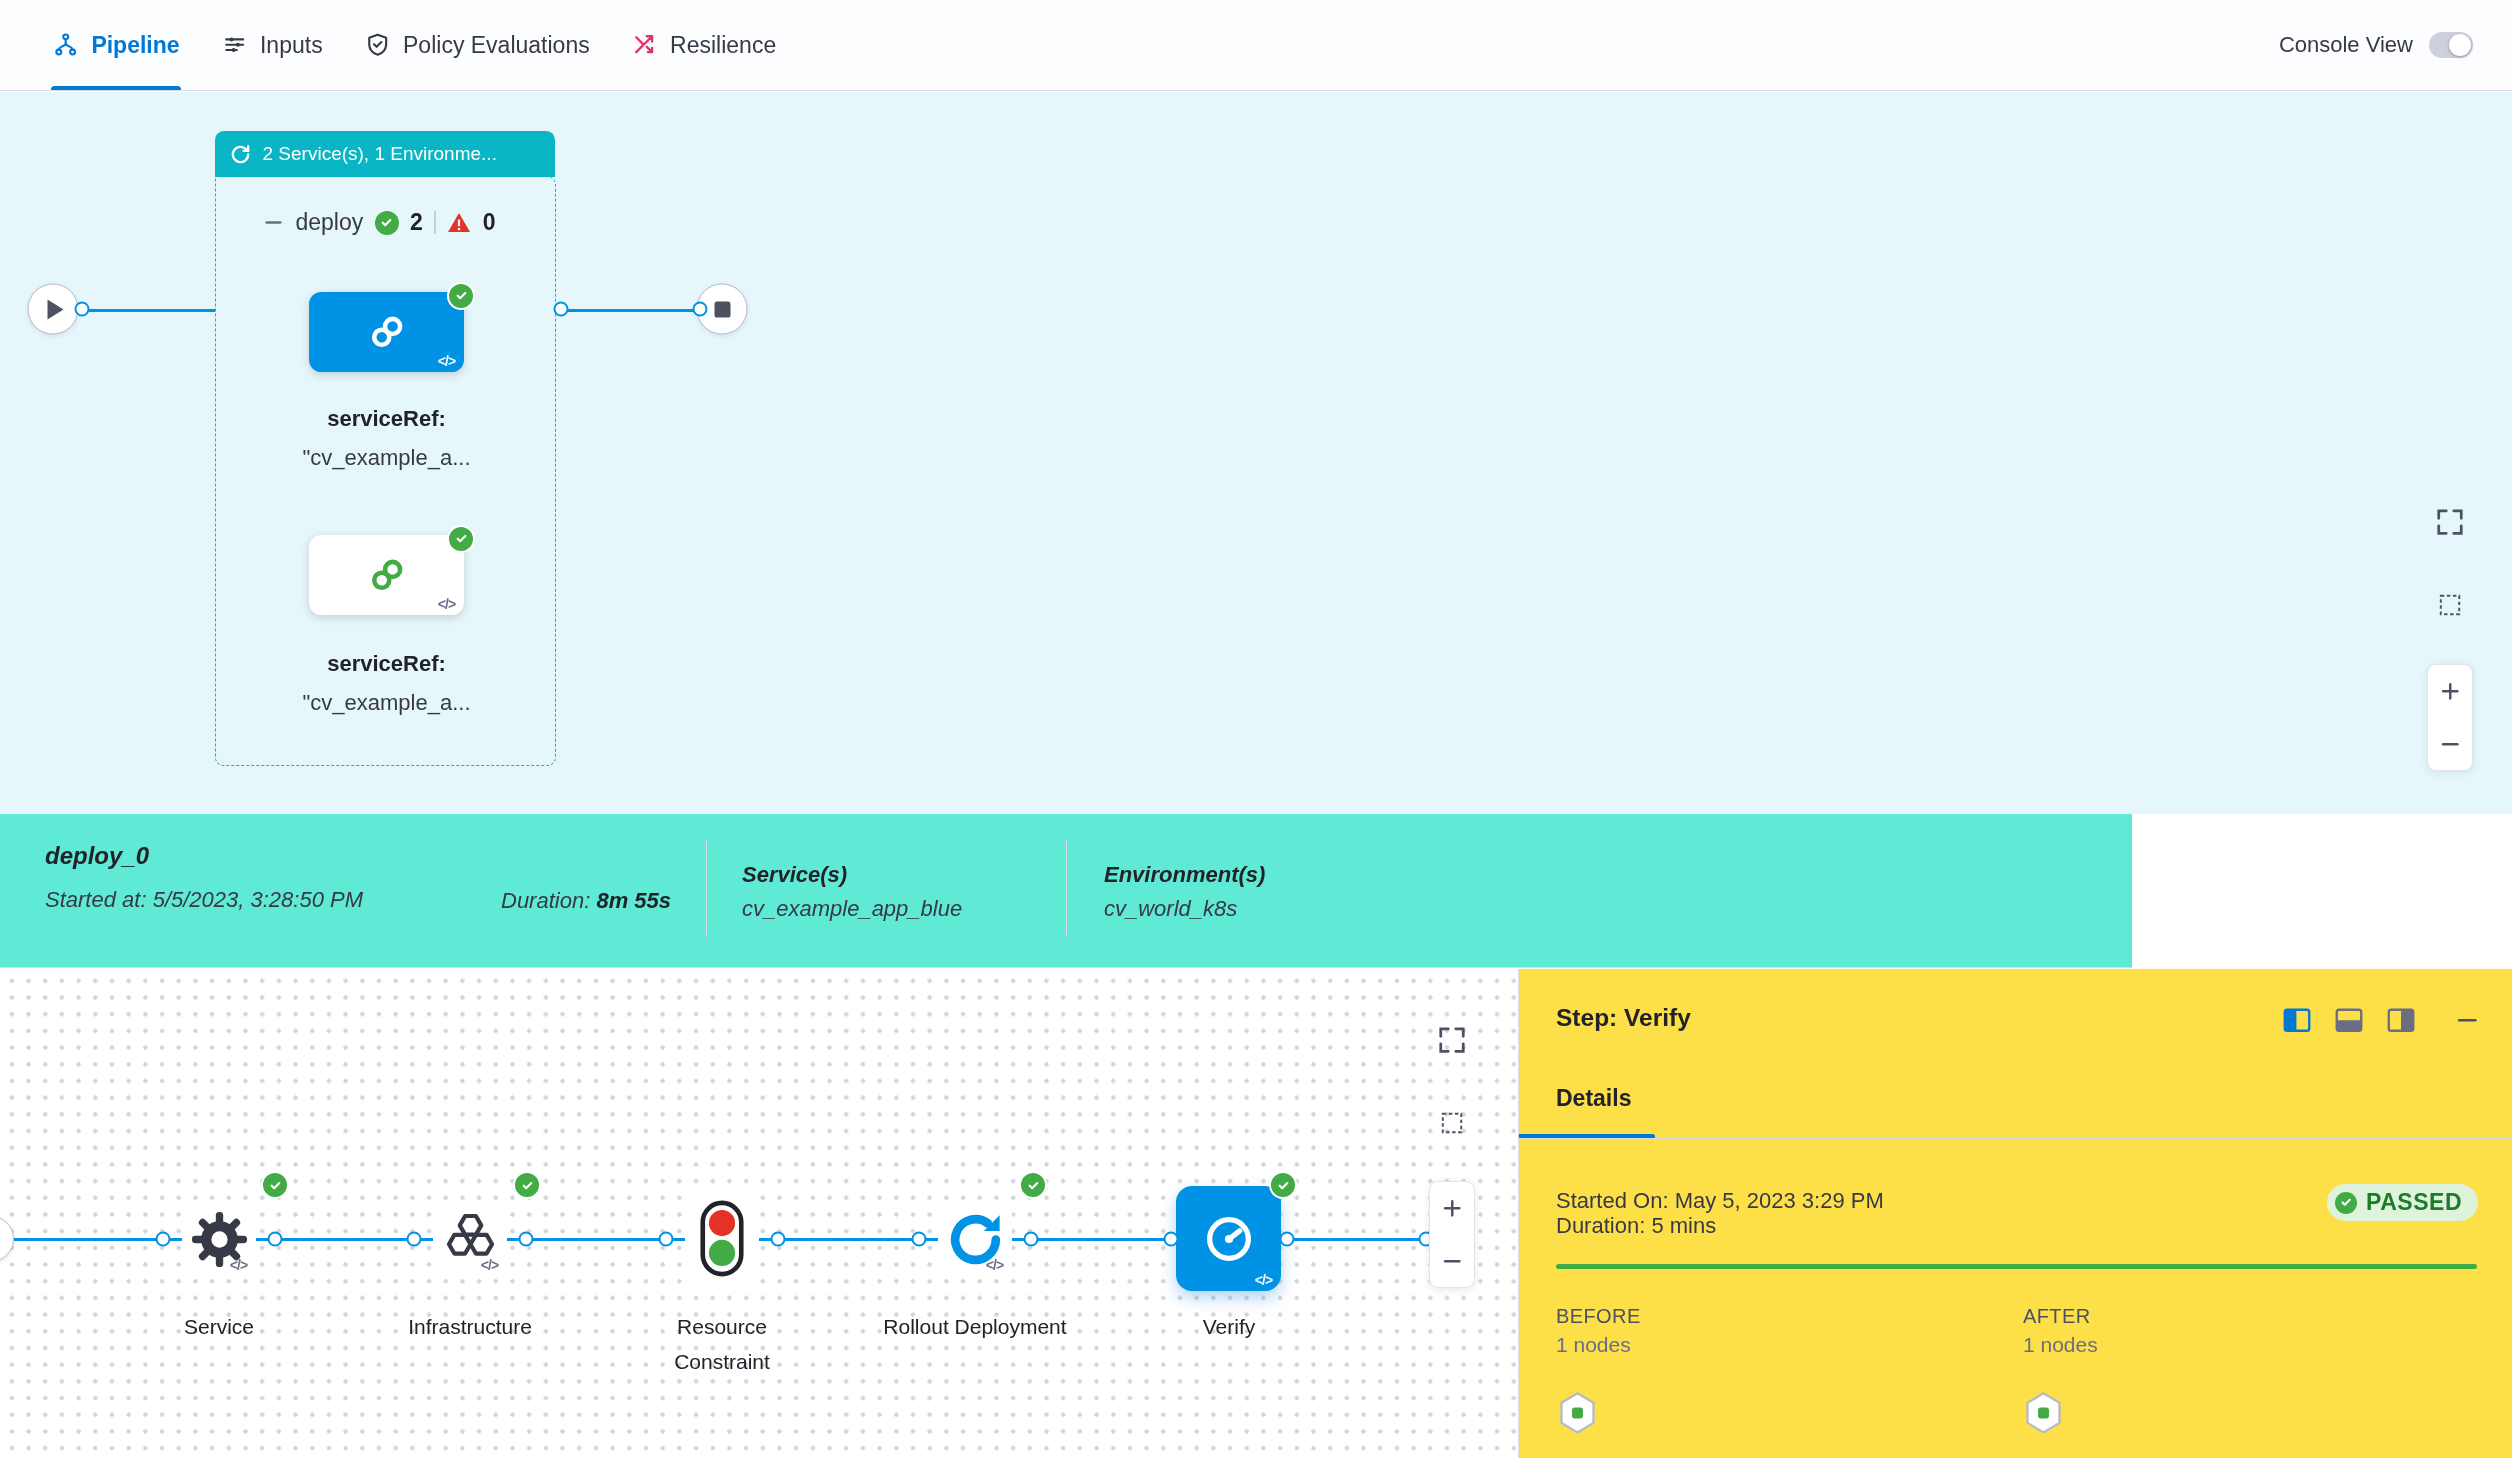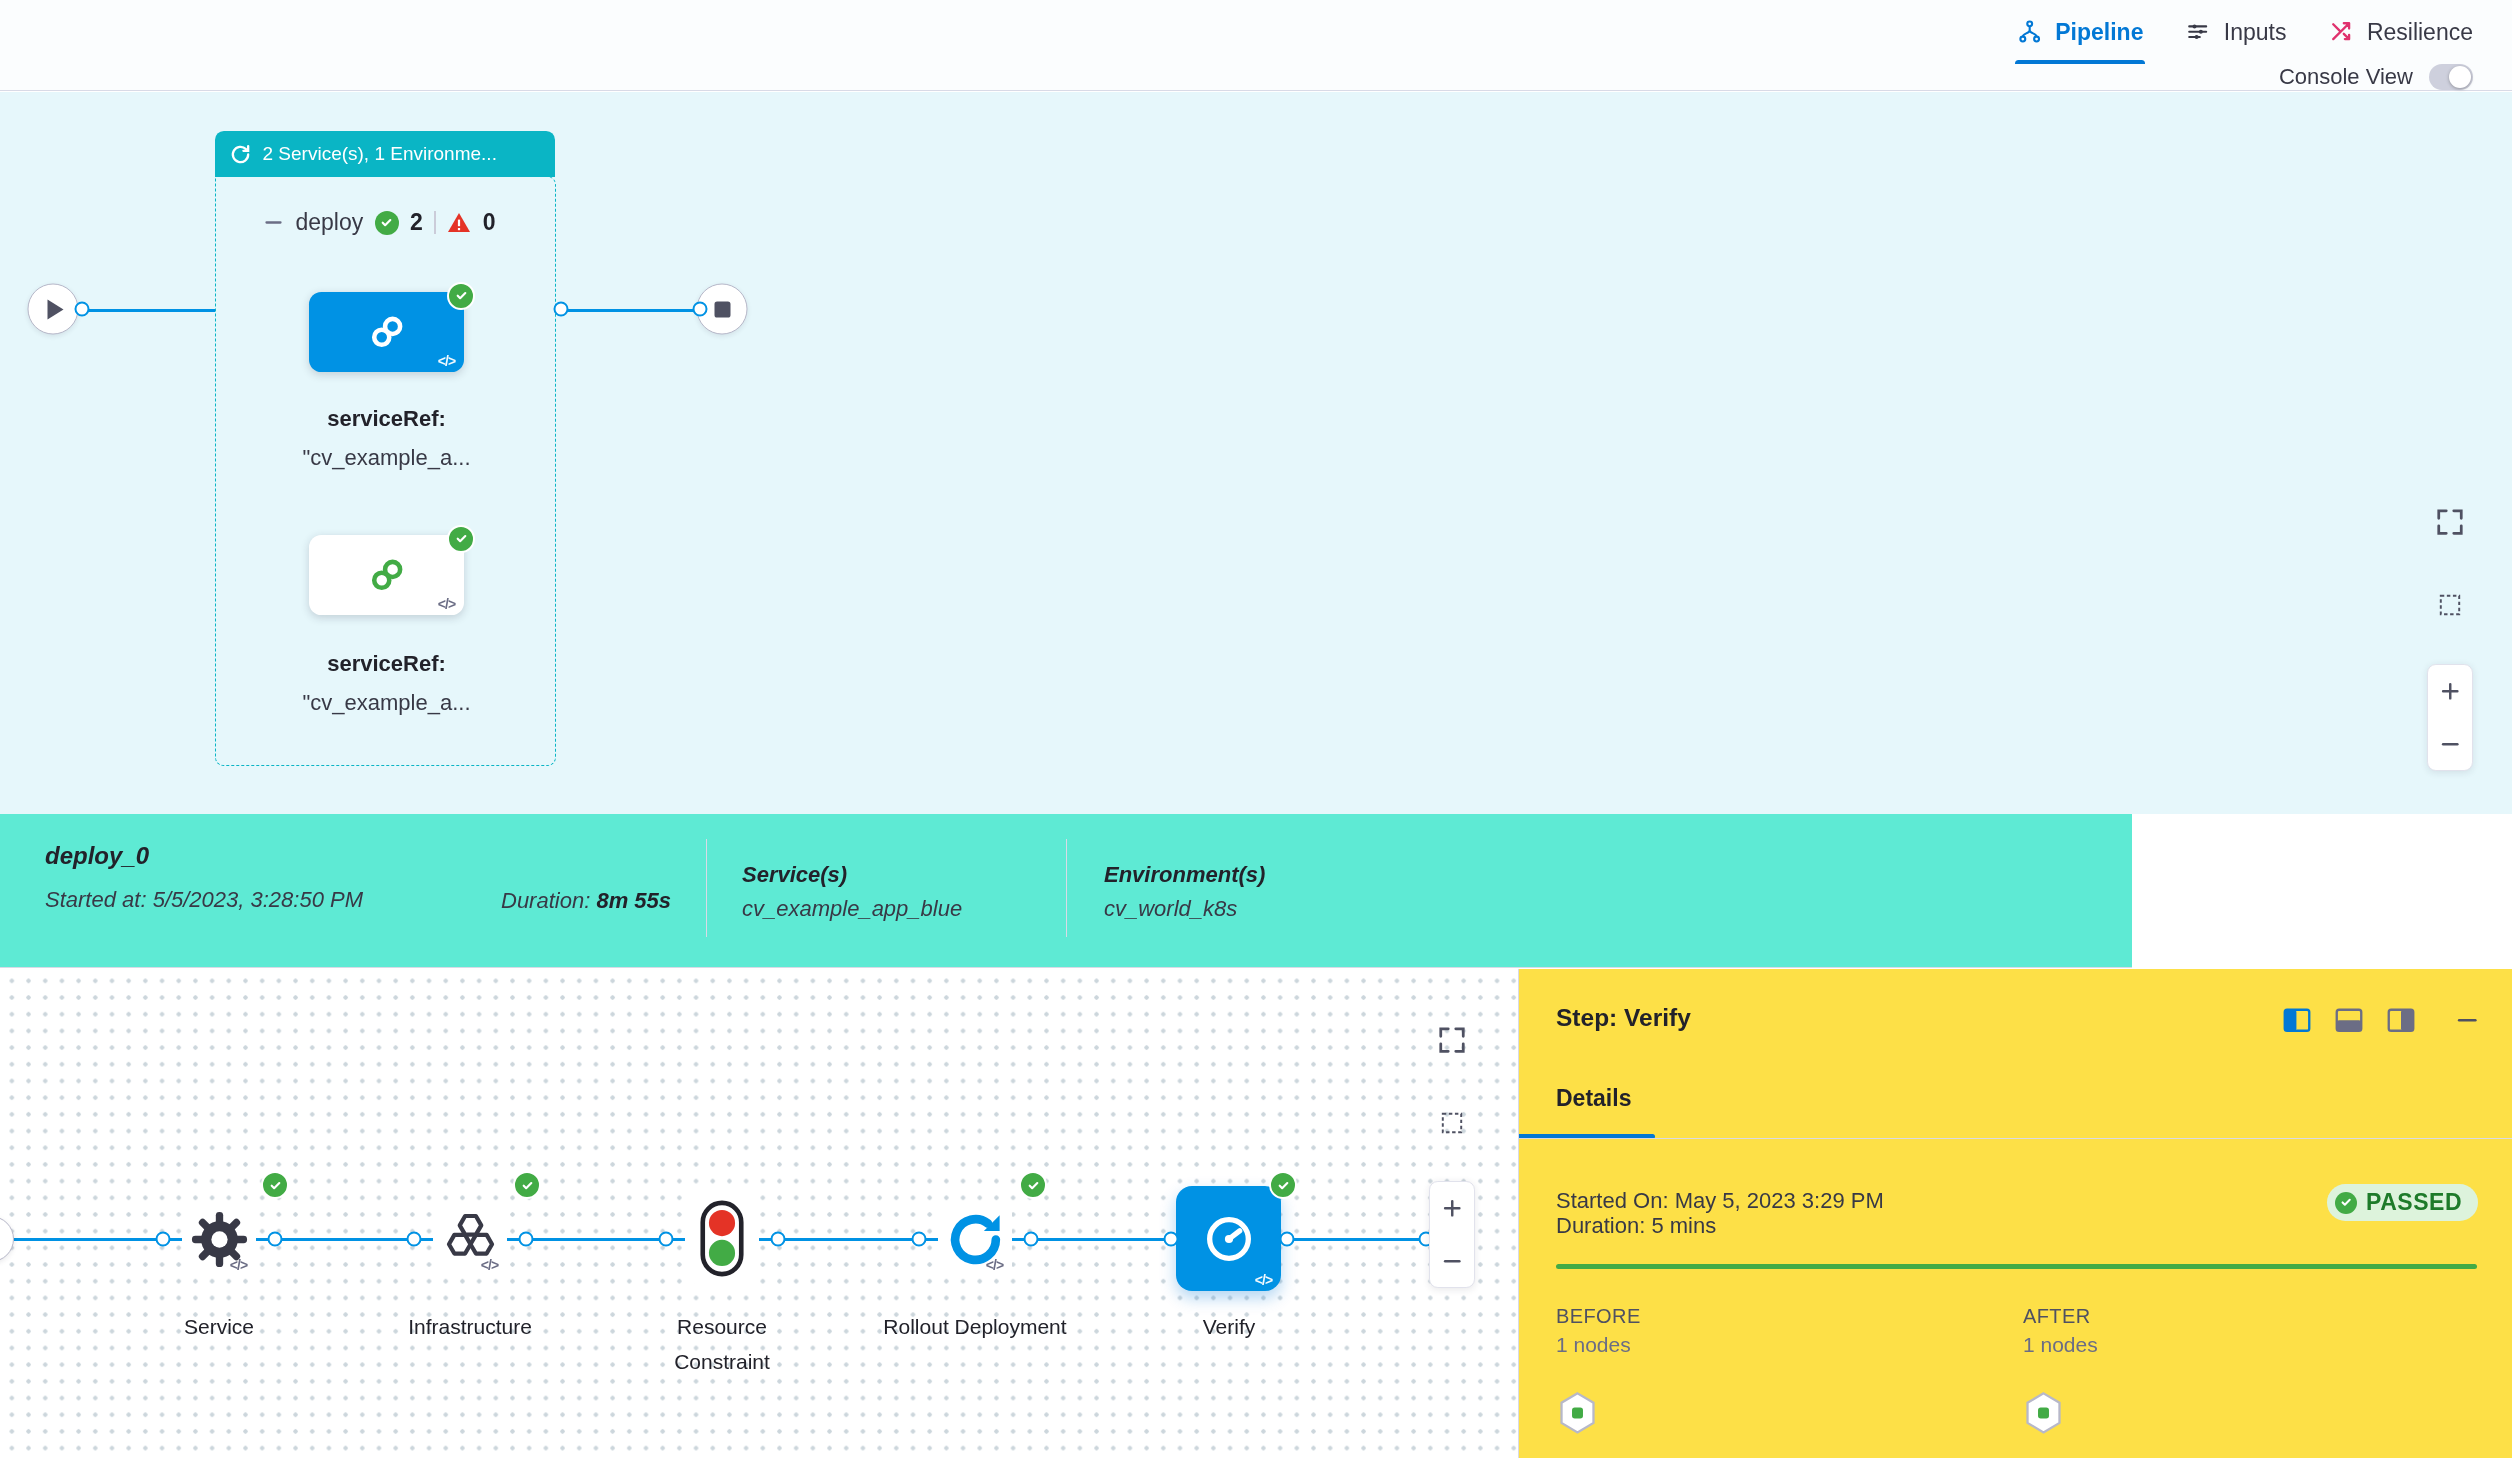--- a/index.html
+++ b/index.html
@@ -1,21 +1,21 @@
 <!DOCTYPE html>
 <html style="--accent-blue: #0278d5; --graph-blue: #0092e4; --teal: #0ab5c5; --success-green: #42ab45; --error-red: #e43326; --canvas-bg: #e6f7fb; --border: #d9dae6; --passed-bg: #ddf3dc; --passed-text: #1e7b2a;font-size:14px"><head>
 <meta charset="utf-8">
 <style>
   * { margin:0; padding:0; box-sizing:border-box; }
   html,body { width:2512px; height:1459px; overflow:hidden; }
   body { font-family:"Liberation Sans","DejaVu Sans",sans-serif; color:#22222a; background:#fff; position:relative; }
 
   
   .topbar { position:absolute; top:0; left:0; width:2512px; height:91px; background:#fbfdfe;
-            border-bottom:0.9px solid var(--border,#d9dae6); display:flex; align-items:flex-end; padding:0 39px 0 53px; z-index:10;flex-direction:column; }
+            border-bottom:0.9px solid var(--border,#d9dae6); display:flex; align-items:center; padding:0 39px 0 53px; z-index:10; }
   .tabs { display:flex; gap:42px; align-items:center; height:100%; }
   .tab { display:flex; align-items:center; gap:13px; height:100%; position:relative; font-size:23px; color:#383946; cursor:pointer; }
   .tab.active { color:var(--accent-blue,#0278d5); font-weight:700; }
   .tab.active::after { content:""; position:absolute; bottom:0; left:-1.8px; right:-1.8px; height:4.4px; background:var(--accent-blue,#0278d5); border-radius:3.5px 3.5px 0 0; }
   .console { margin-left:auto; display:flex; align-items:center; gap:16px; font-size:22px; color:#383946; }
   .toggle { width:44px; height:25.4px; border-radius:13px; background:#ced0dd; position:relative; cursor:pointer; }
   .toggle .knob { position:absolute; top:1.8px; right:1.8px; width:22px; height:22px; border-radius:50%; background:#fff; box-shadow:0 0.9px 3.5px rgba(0,0,0,.3); }
 
   
   .stage-canvas { position:absolute; top:92px; left:0; width:2512px; height:722px; background:var(--canvas-bg,#e6f7fb); overflow:hidden; }
@@ -104,20 +104,27 @@
     <div class="tab">
       <svg width="25.4" height="25.4" viewBox="0 0 24 24" fill="none" stroke="#383946" stroke-width="2" stroke-linecap="round">
         <path d="M4 7h16M4 12h16M4 17h10"></path>
         <circle cx="9" cy="7" r="1.9" fill="#383946" stroke="none"></circle>
           <circle cx="15" cy="12" r="1.9" fill="#383946" stroke="none"></circle>
           <circle cx="11" cy="17" r="1.9" fill="#383946" stroke="none"></circle>
       </svg>
       <span>Inputs</span>
     </div>
     <div class="tab">
+      <svg width="25.4" height="25.4" viewBox="0 0 24 24" fill="none" stroke="#383946" stroke-width="2" stroke-linejoin="round">
+        <path d="M12 2.5l8 3v6c0 5-3.5 8.5-8 10-4.5-1.5-8-5-8-10v-6z"></path>
+        <path d="M8.5 11.5l2.5 2.5 4.5-4.5" stroke-linecap="round"></path>
+      </svg>
+      <span>Policy Evaluations</span>
+    </div>
+    <div class="tab">
       <svg width="25.4" height="25.4" viewBox="0 0 24 24" fill="none" stroke="#e0326e" stroke-width="2.2" stroke-linecap="round">
         <path d="M4 19L19 4M19 4h-5M19 4v5M4 5l6 6M14 14l5 5M19 19h-4M19 19v-4"></path>
       </svg>
       <span>Resilience</span>
     </div>
   </div>
   <div class="console">
     <span>Console View</span>
     <div class="toggle">
         <div class="knob"></div>

